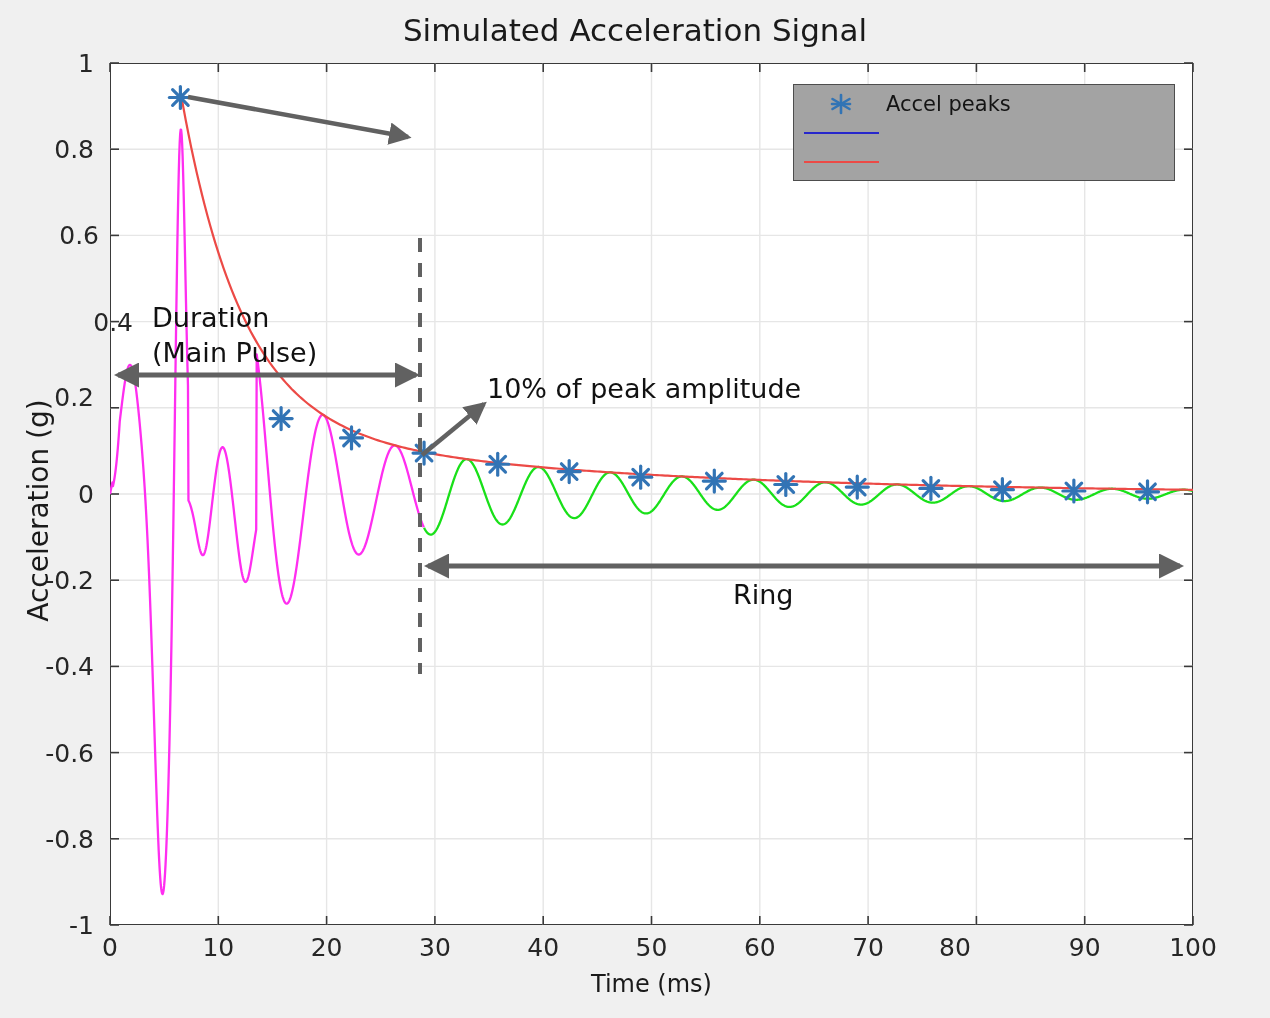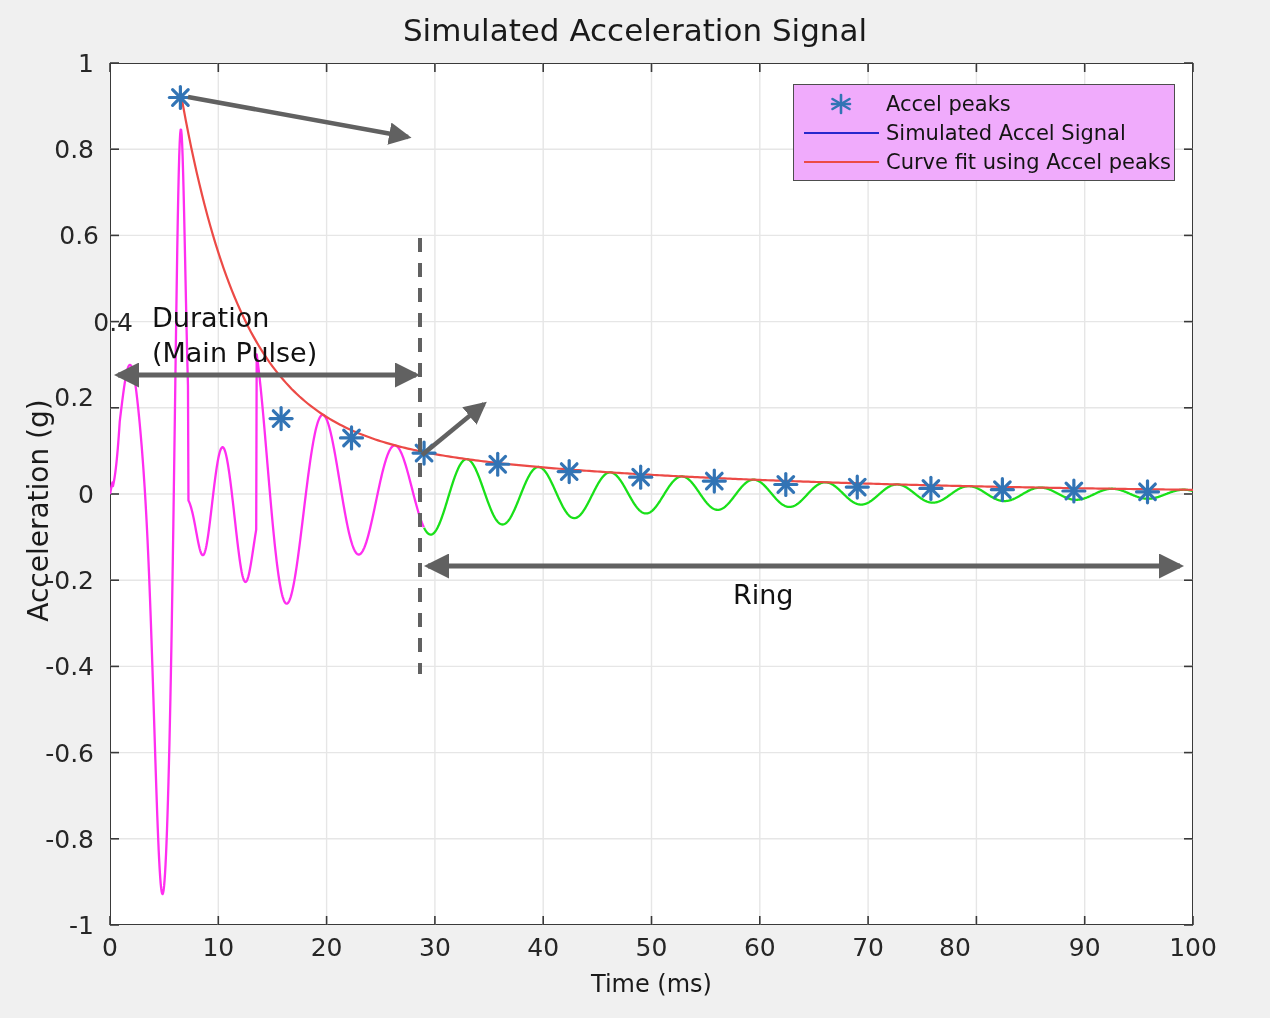--- a/index.html
+++ b/index.html
@@ -96,21 +96,21 @@
     color: #111111;
     white-space: nowrap;
     font-family: "DejaVu Sans", sans-serif;
   }
   #legend-box {
     position: absolute;
     left: 793px;
     top: 84px;
     width: 382px;
     height: 97px;
-    background: #f0abfc;
+    background: #a3a3a3;
     border: 1px solid #4d4d4d;
     box-sizing: border-box;
   }
   .legend-row {
     position: absolute;
     left: 0;
     width: 382px;
     height: 29px;
     display: flex;
     align-items: center;
@@ -354,20 +354,21 @@
       <div class="xtick-label" style="left: 1193px;">100</div>
     </div>
 
   <div id="ylabel">Acceleration (g)</div>
   <div id="xlabel">Time (ms)</div>
 
 
   <div class="annot-text" style="left:152px; top:302px;">Duration</div>
   <div class="annot-text" style="left:152px; top:337px;">(Main Pulse)</div>
 
+  <div class="annot-text" style="left:487px; top:373px;">10% of peak amplitude</div>
 
   <div class="annot-text" style="left:733px; top:579px;">Ring</div>
 
   <div id="legend-box">
     <div class="legend-row" style="top:4px;">
       <span class="legend-sample">
         <svg width="92" height="28" viewBox="0 0 92 28">
           <g stroke="#3274b5" stroke-width="2.6" stroke-linecap="round">
             <line x1="47" y1="5" x2="47" y2="23"></line>
             <line x1="38.5" y1="9" x2="55.5" y2="19"></line>
@@ -375,23 +376,21 @@
             <line x1="38" y1="14" x2="56" y2="14"></line>
           </g>
         </svg>
       </span>
       <span class="legend-label">Accel peaks</span>
     </div>
     <div class="legend-row" style="top:33px;">
       <span class="legend-sample">
         <span class="legend-line" style="background:#2727cc;"></span>
       </span>
-      <span class="legend-label">Simulated Accel Signal</span>
     </div>
     <div class="legend-row" style="top:62px;">
       <span class="legend-sample">
         <span class="legend-line" style="background:#ec4a46;"></span>
       </span>
-      <span class="legend-label">Curve fit using Accel peaks</span>
     </div>
   </div>
 
 </div>
 
 </body></html>

